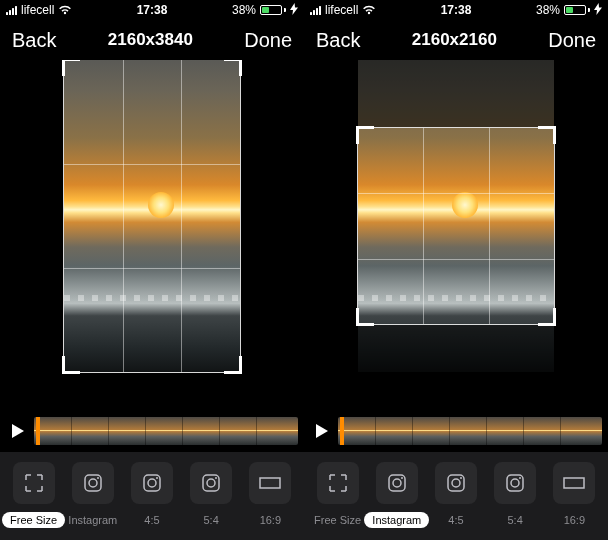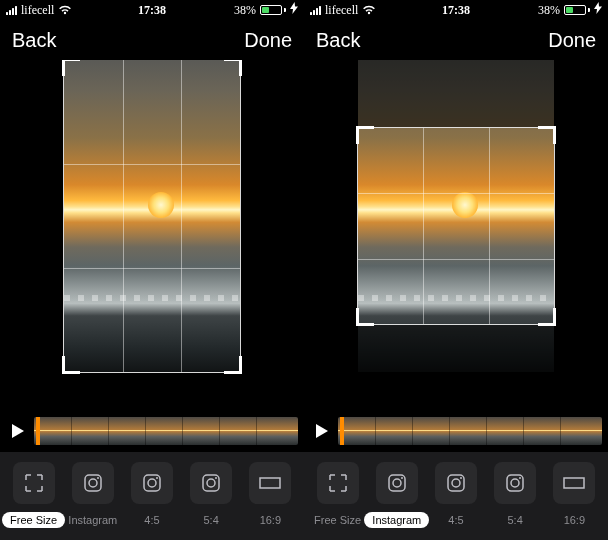--- a/index.html
+++ b/index.html
@@ -29,21 +29,20 @@
     display: flex; flex-direction: column;
   }
   
   .status {
     height: 20px;
     display: flex; align-items: center;
     justify-content: space-between;
     color: var(--white);
     font-size: 12px;
     padding: 0 6px;
-    font-family: Liberation Serif, serif;
   }
   .status .left, .status .right { display: flex; align-items: center; gap: 4px; }
   .status .center { position: absolute; left: 50%; transform: translateX(-50%); font-weight: 600; }
   .bars {
     display: flex; align-items: flex-end; gap: 1px; height: 10px;
   }
   .bars span {
     width: 2px; background: var(--white); border-radius: 0.5px;
   }
   .bars span:nth-child(1){height:3px}
@@ -192,20 +191,21 @@
       <span>
         <svg width="8" height="12" viewBox="0 0 8 12">
             <path d="M4.6 0 0 7h3l-.6 5L8 4.5H5L4.6 0z" fill="#fff"></path>
           </svg>
       </span>
     </div>
   </div>
 
   <div class="nav">
     <span class="btn">Back</span>
+    <span class="title">2160x3840</span>
     <span class="btn">Done</span>
   </div>
 
   <div class="preview">
     <div class="photo" style="left:64px; top:0; width:176px; height:312px;">
       <div class="sun" style="left:84px; top:132px;"></div>
       <div class="wave" style="top:235px;"></div>
     </div>
     <div class="crop" style="left:64px; top:0; width:176px; height:312px;">
       <div class="v1" style="left:33.3%"></div>
@@ -314,20 +314,21 @@
       <span>
         <svg width="8" height="12" viewBox="0 0 8 12">
             <path d="M4.6 0 0 7h3l-.6 5L8 4.5H5L4.6 0z" fill="#fff"></path>
           </svg>
       </span>
     </div>
   </div>
 
   <div class="nav">
     <span class="btn">Back</span>
+    <span class="title">2160x2160</span>
     <span class="btn">Done</span>
   </div>
 
   <div class="preview">
     <div class="photo" style="left:54px; top:0; width:196px; height:312px;">
       <div class="sun" style="left:94px; top:132px;"></div>
       <div class="wave" style="top:235px;"></div>
     </div>
     <div class="dim" style="left:54px; top:0; width:196px; height:68px;"></div>
     <div class="dim" style="left:54px; top:264px; width:196px; height:48px;"></div>

